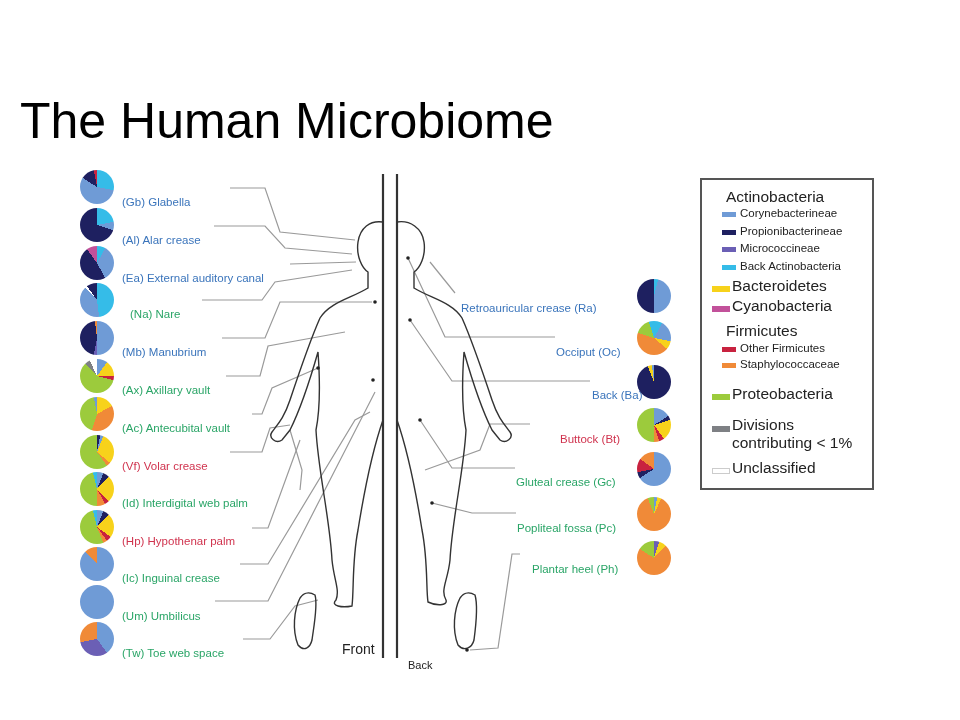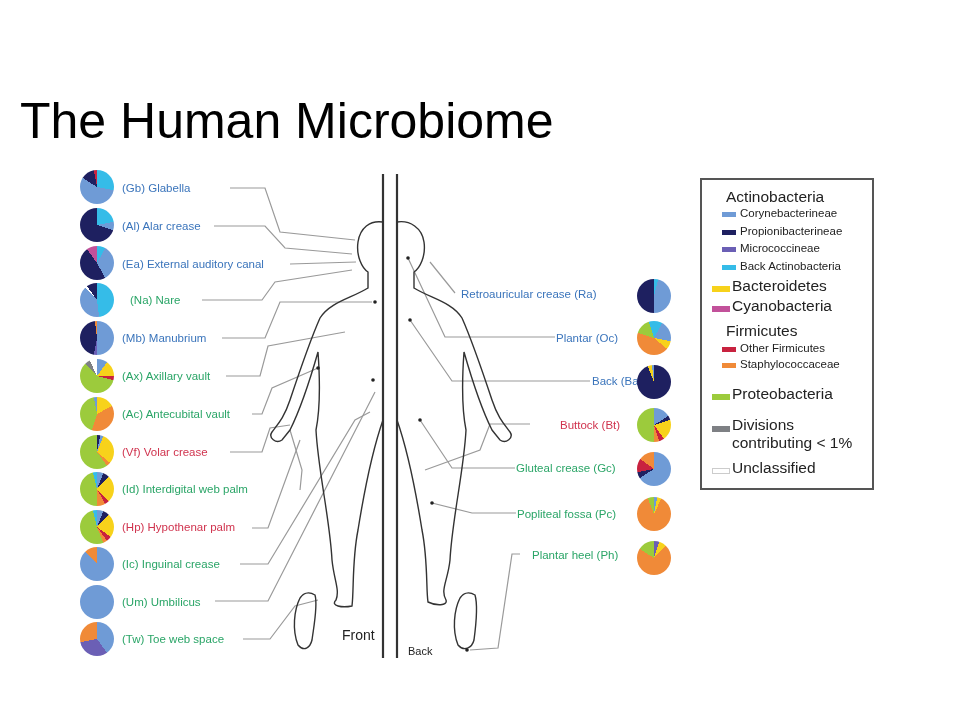--- a/index.html
+++ b/index.html
@@ -1,19 +1,19 @@
 <!DOCTYPE html>
 <html><head>
 <meta charset="utf-8">
 <style>
   html, body { margin:0; padding:0; background:#ffffff; }
   body { width:960px; height:720px; position:relative; overflow:hidden; font-family:"Liberation Sans", sans-serif; }
   .title { position:absolute; left:0; top:92px; width:960px; text-align:left; font-size:50px; color:#000; font-family:"Liberation Sans", sans-serif;margin-left:20px; }
   .pie { position:absolute; width:34px; height:34px; border-radius:50%; }
-  .lbl { position:absolute; font-size:11.5px; white-space:nowrap; line-height:14px; }
+  .lbl { position:absolute; font-size:11.5px; white-space:nowrap; line-height:14px;margin-top:14px; }
   .lbl.blue { color:#3a74bb; }
   .lbl.green { color:#2aa567; }
   .lbl.red { color:#d0334e; }
   svg.lines { position:absolute; left:0; top:0; }
   .legend { position:absolute; left:700px; top:178px; width:174px; height:312px; border:2px solid #555; box-sizing:border-box; background:#fff; }
   .lg-head { position:absolute; font-size:15.5px; color:#222; white-space:nowrap; }
   .lg-sub { position:absolute; font-size:11.5px; color:#222; white-space:nowrap; }
   .sw { position:absolute; width:14px; height:5px; }
   .sw.big { width:18px; height:6px; }
 </style>
@@ -112,21 +112,21 @@
 
 <div class="pie" style="left:80px;top:585px;background:#6f9bd6"></div>
 <div class="lbl green" style="left:122px;top:595px">(Um) Umbilicus</div>
 
 <div class="pie" style="left:80px;top:622px;background:conic-gradient(#6f9bd6 0 40%,#6b5fb5 40% 72%,#f08a38 72% 100%)"></div>
 <div class="lbl green" style="left:122px;top:632px">(Tw) Toe web space</div>
 
 <div class="lbl blue" style="left:461px;top:287px">Retroauricular crease (Ra)</div>
 <div class="pie" style="left:637px;top:279px;background:conic-gradient(#35bce8 0 4%,#6f9bd6 4% 50%,#1e2060 50% 100%)"></div>
 
-<div class="lbl blue" style="left:556px;top:331px">Plantar (Oc)</div>
+<div class="lbl blue" style="left:556px;top:331px">Occiput (Oc)</div>
 <div class="pie" style="left:637px;top:321px;background:conic-gradient(#35bce8 0 8%,#6f9bd6 8% 28%,#f7d21b 28% 36%,#f08a38 36% 80%,#9ccb3c 80% 95%,#35bce8 95% 100%)"></div>
 
 <div class="lbl blue" style="left:592px;top:374px">Back (Ba)</div>
 <div class="pie" style="left:637px;top:365px;background:conic-gradient(#1e2060 0 94%,#f7d21b 94% 98%,#6f9bd6 98% 100%)"></div>
 
 <div class="lbl red" style="left:560px;top:418px">Buttock (Bt)</div>
 <div class="pie" style="left:637px;top:408px;background:conic-gradient(#6f9bd6 0 16%,#1e2060 16% 20%,#f7d21b 20% 40%,#c8223f 40% 45%,#f08a38 45% 50%,#9ccb3c 50% 100%)"></div>
 
 <div class="lbl green" style="left:516px;top:461px">Gluteal crease (Gc)</div>
 <div class="pie" style="left:637px;top:452px;background:conic-gradient(#6f9bd6 0 66%,#1e2060 66% 72%,#c8223f 72% 85%,#f08a38 85% 100%)"></div>

